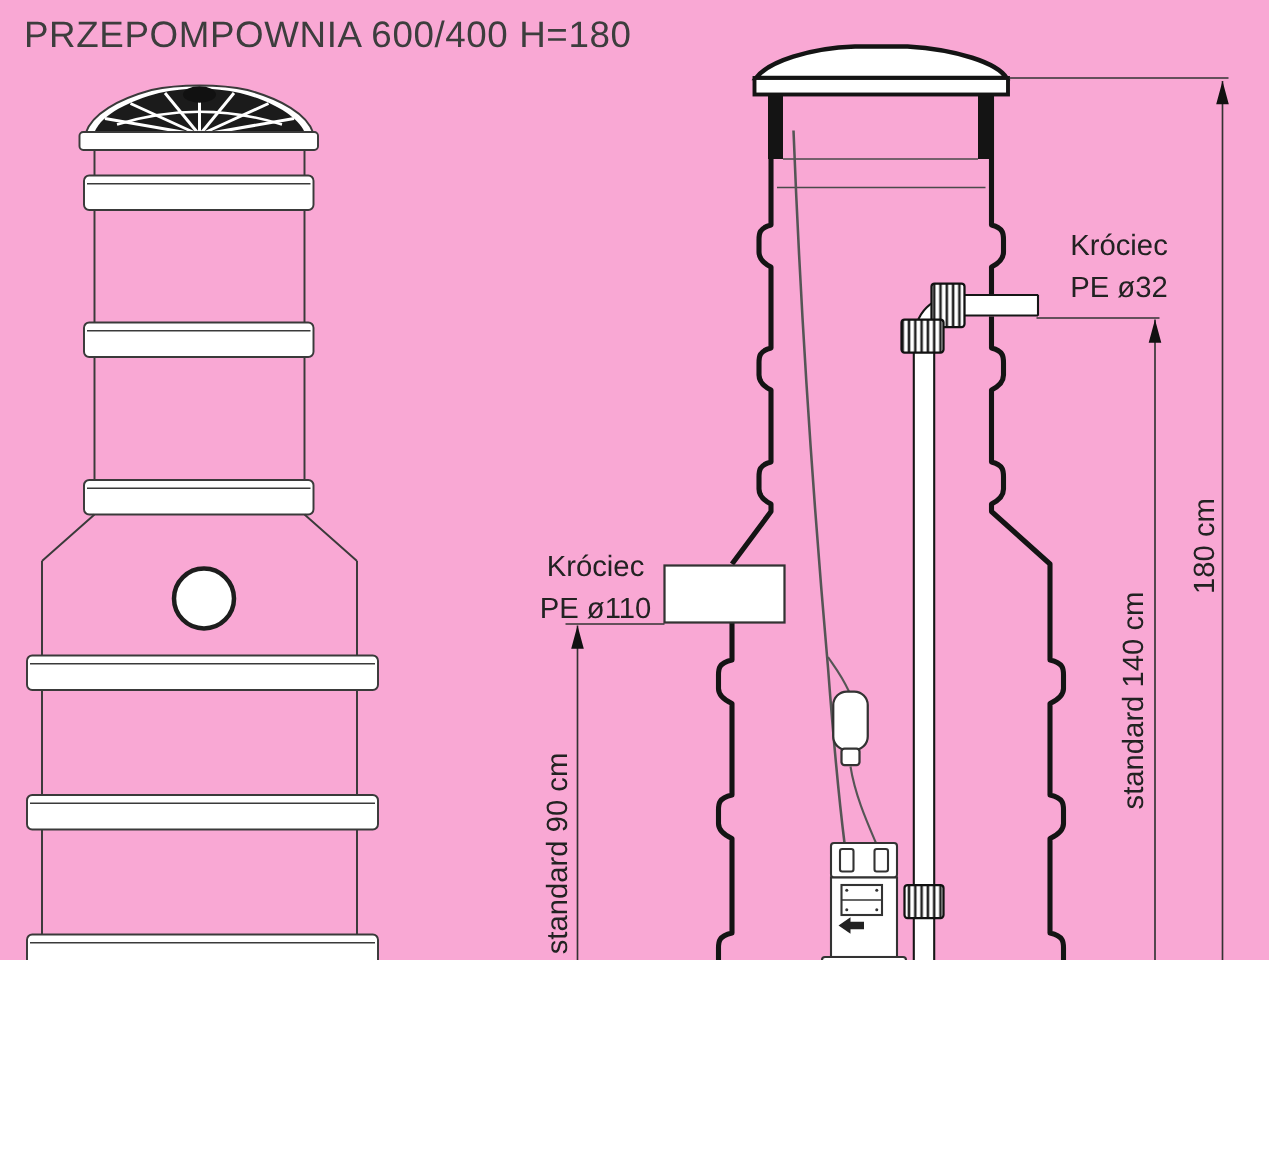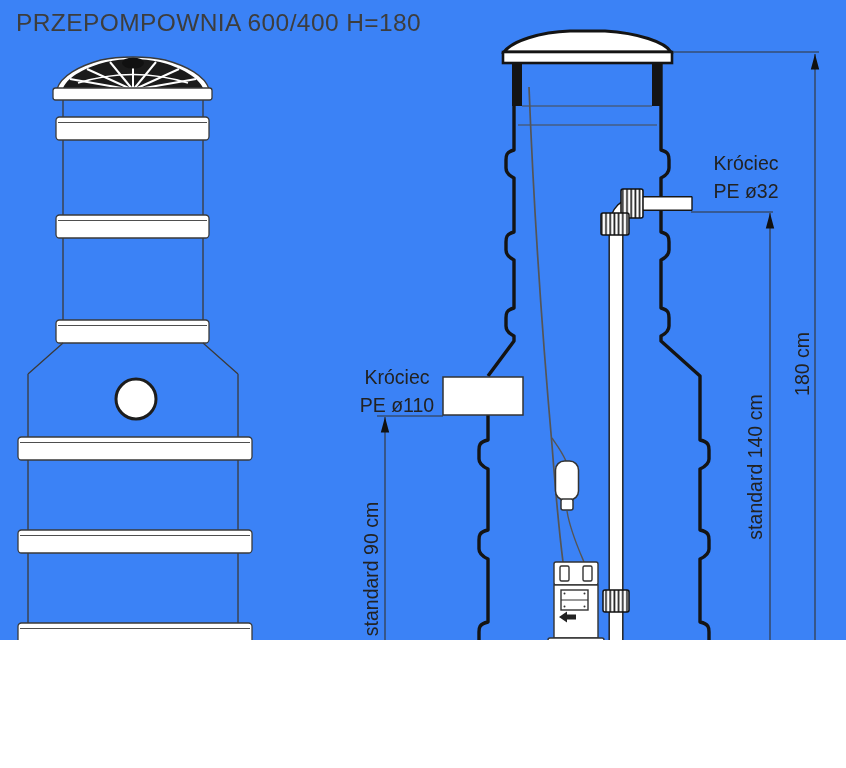--- a/index.html
+++ b/index.html
@@ -1,16 +1,16 @@
 <!DOCTYPE html>
 <html><head>
 <meta charset="utf-8">
 <style>
   html,body{margin:0;padding:0;background:#ffffff;}
-  .page{position:relative;width:846px;height:640px;background:#3b82f6;overflow:hidden;
+  .page{position:relative;width:846px;height:640px;background:#f9a8d4;overflow:hidden;
         font-family:"Liberation Sans", sans-serif;}
   svg text{font-family:"Liberation Sans", sans-serif;}
 </style>
 </head>
 <body>
 
 <div class="page">
 <svg width="846" height="768" viewBox="0 0 846 768">
   <defs>
     <pattern id="ridges" width="4.2" height="4.2" patternUnits="userSpaceOnUse">

